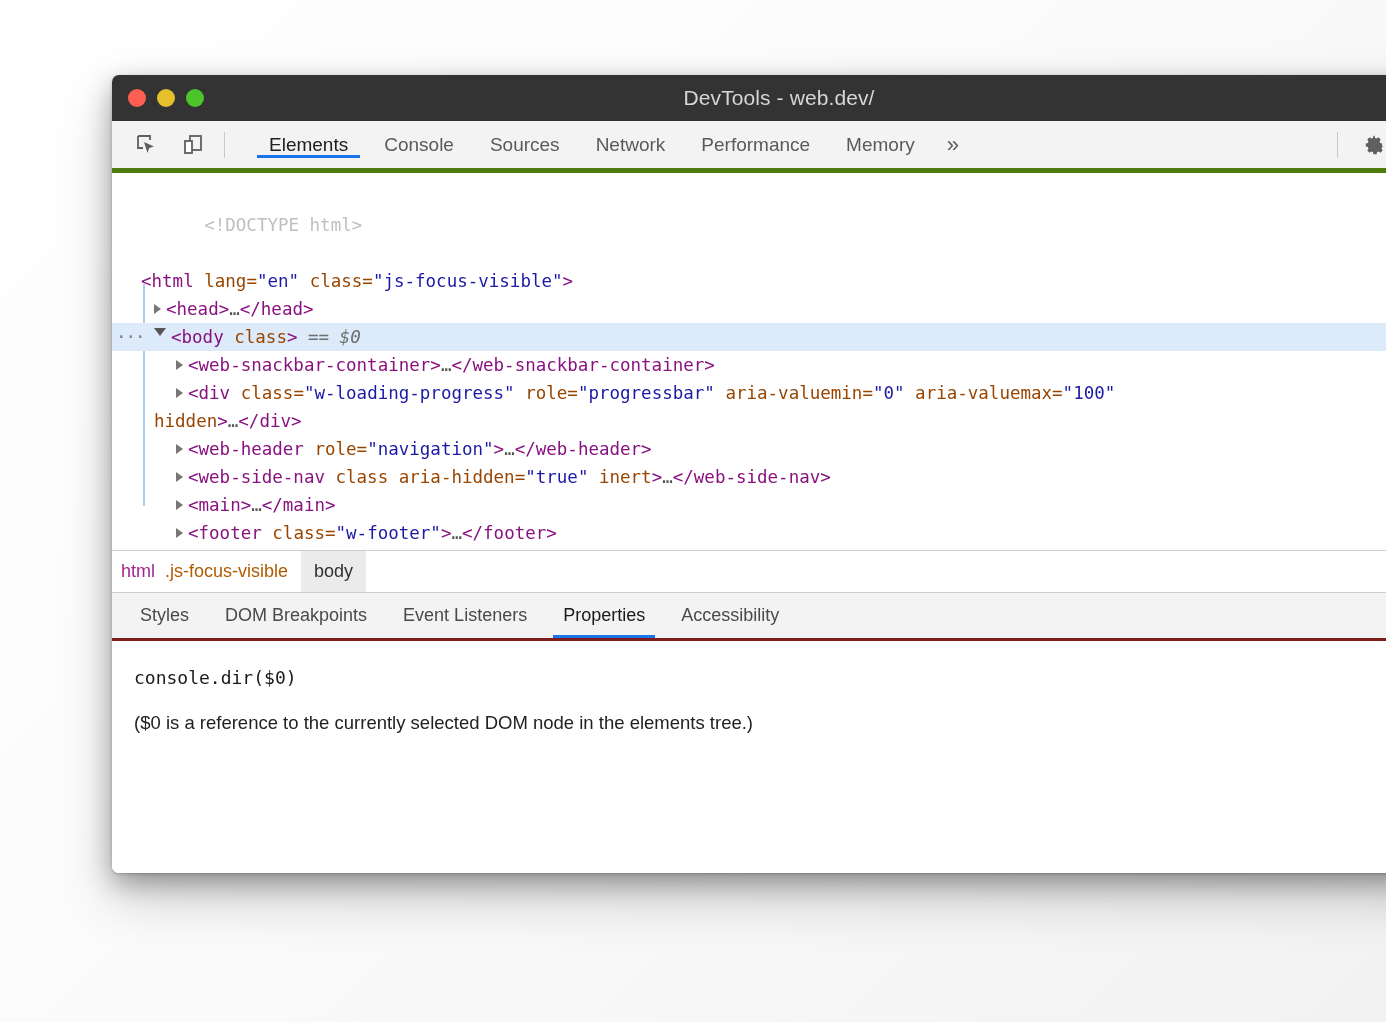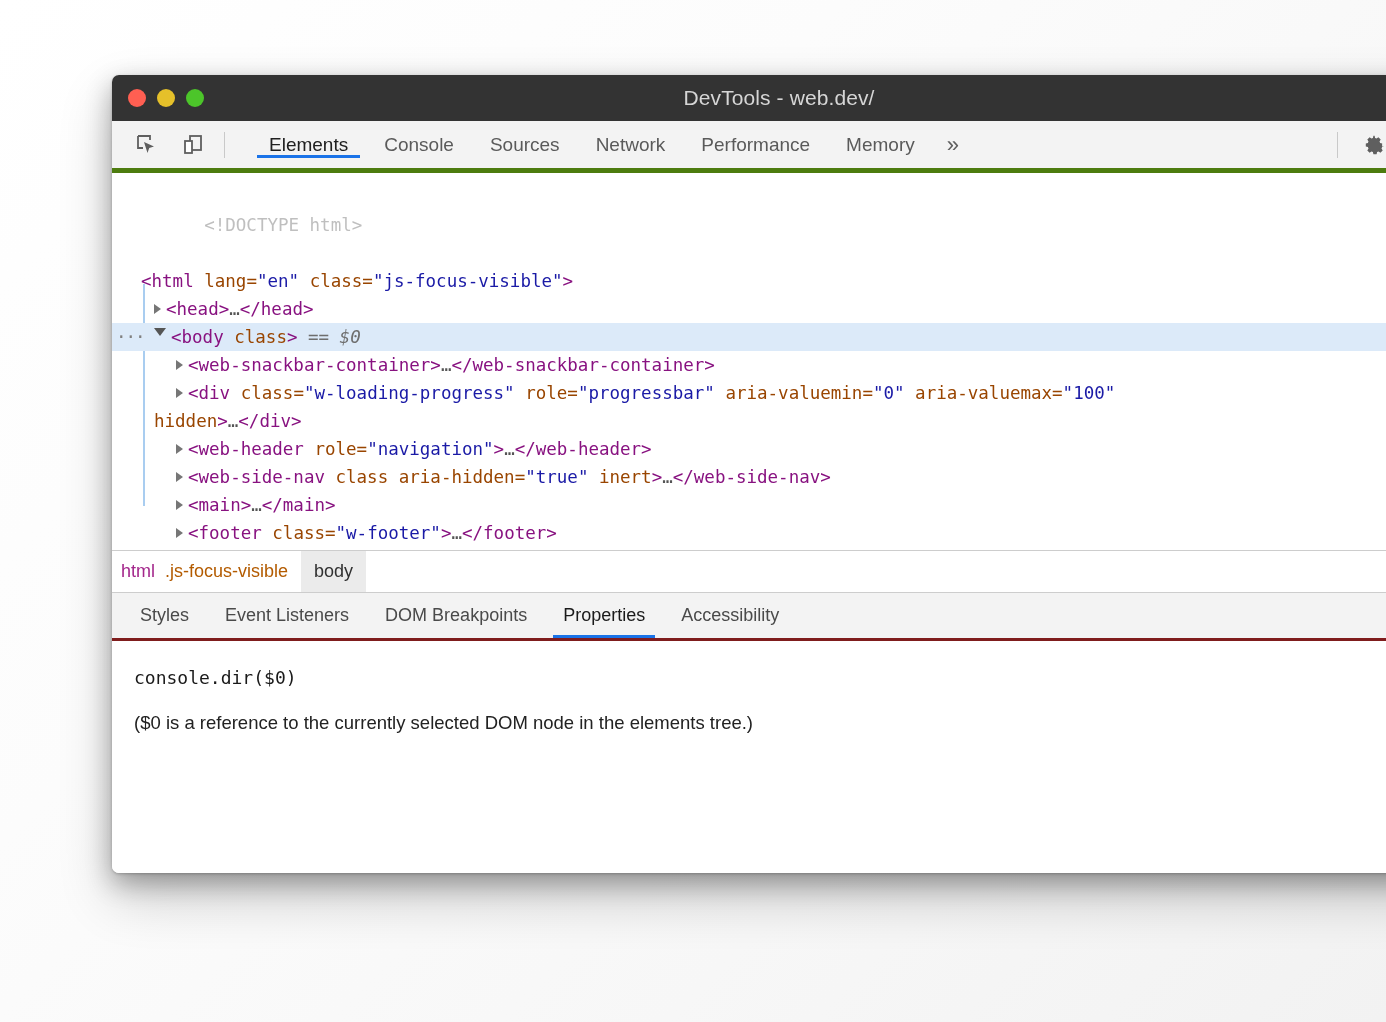--- a/index.html
+++ b/index.html
@@ -400,24 +400,24 @@
     <div class="crumb selected">
         <span>body</span>
       </div>
   </div>
 
   <div class="subtabs">
     <div class="subtab">
         <span>Styles</span>
       </div>
     <div class="subtab">
+        <span>DOM Breakpoints</span>
+      </div>
+    <div class="subtab">
         <span>Event Listeners</span>
-      </div>
-    <div class="subtab">
-        <span>DOM Breakpoints</span>
       </div>
     <div class="subtab active">
         <span>Properties</span>
       </div>
     <div class="subtab">
         <span>Accessibility</span>
       </div>
   </div>
 
   <div class="props-panel">

